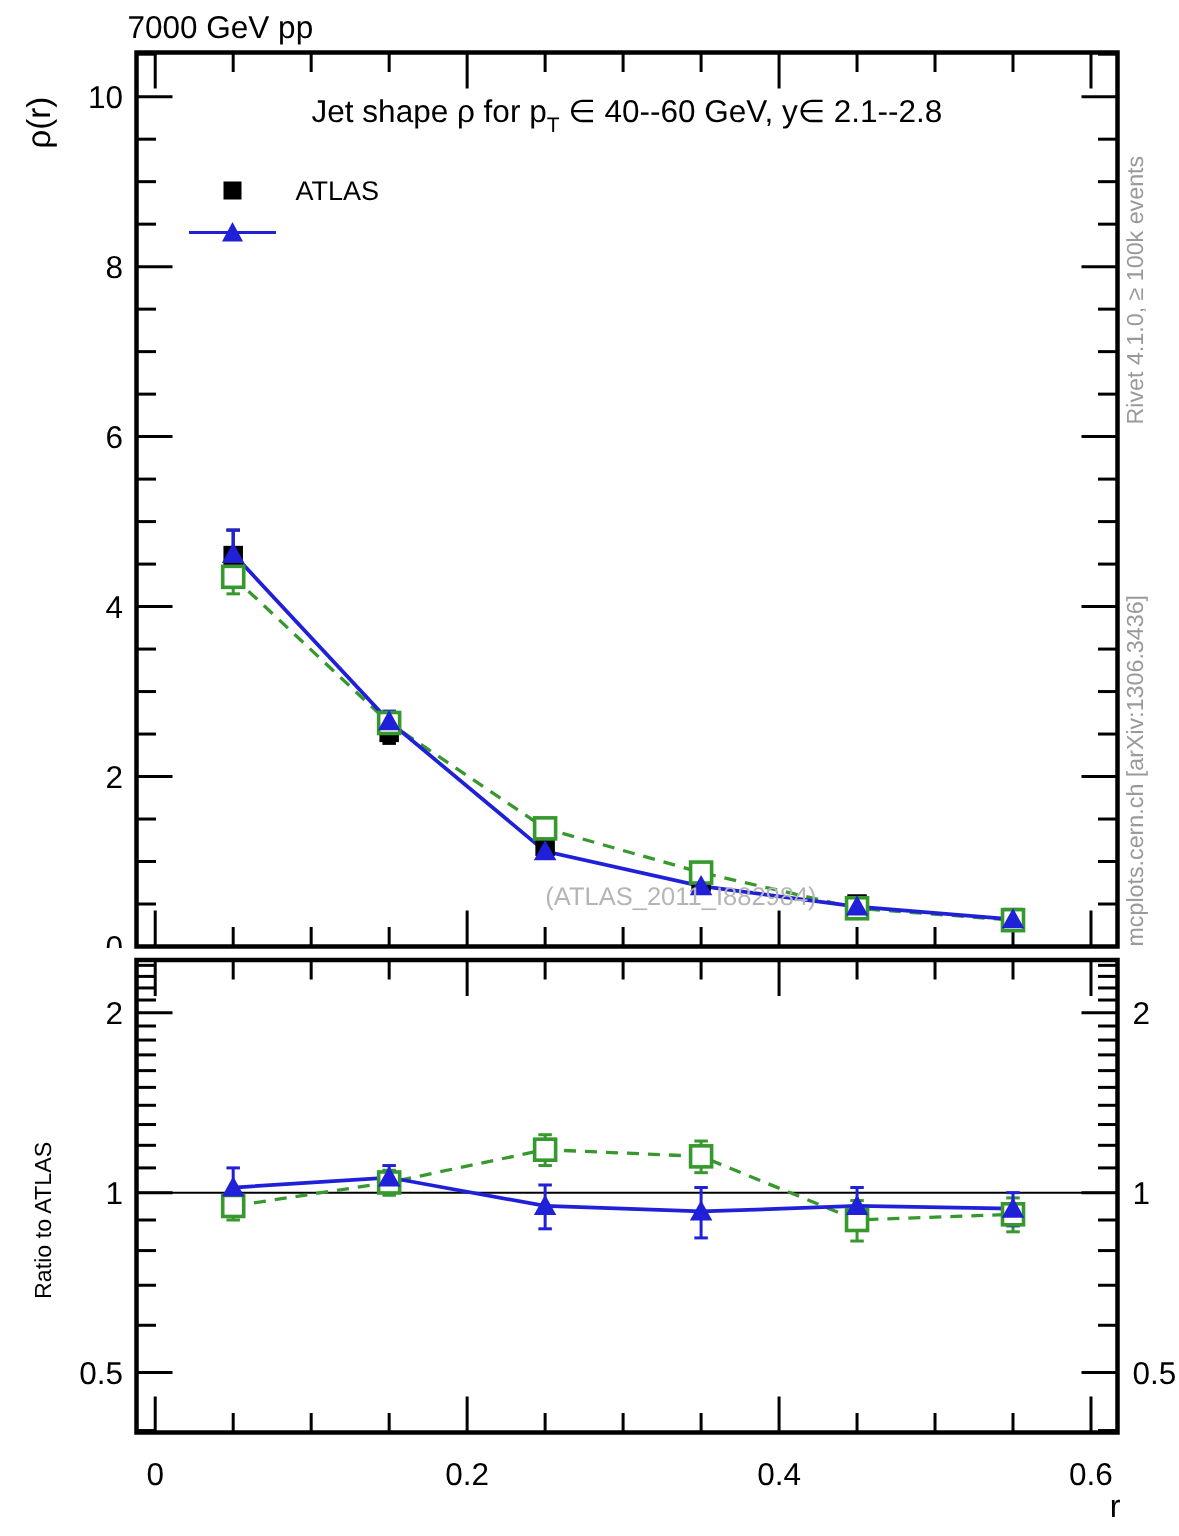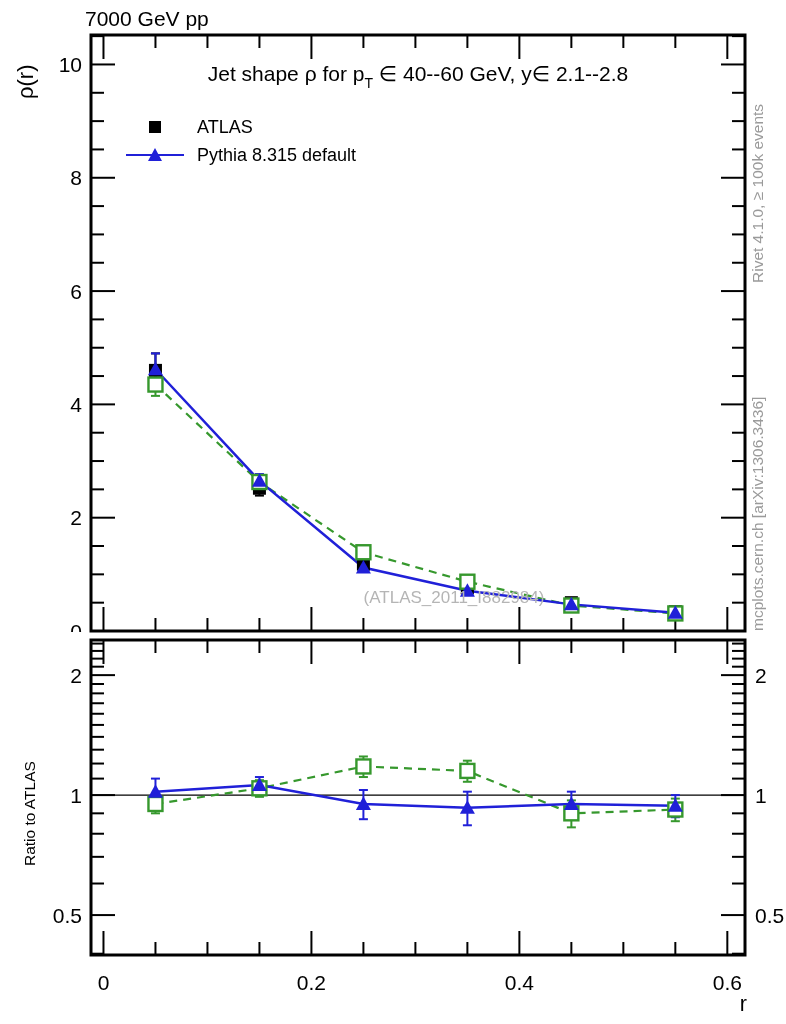--- a/index.html
+++ b/index.html
@@ -354,21 +354,20 @@
       <span class="lmark">
           <span class="sq-black"></span>
         </span>
       <span class="ltext">ATLAS</span>
     </div>
     <div class="lrow">
       <span class="lmark">
           <span class="solid-line"></span>
           <span class="tri-blue"></span>
         </span>
-      <span class="ltext">Pythia 8.315 default</span>
     </div>
   </div>
 
   <div class="abs watermark">(ATLAS_2011_I882984)</div>
 
   <div class="abs rot ylab-ratio">Ratio to ATLAS</div>
 
   <div class="abs xlab">r</div>
 
 </div>

